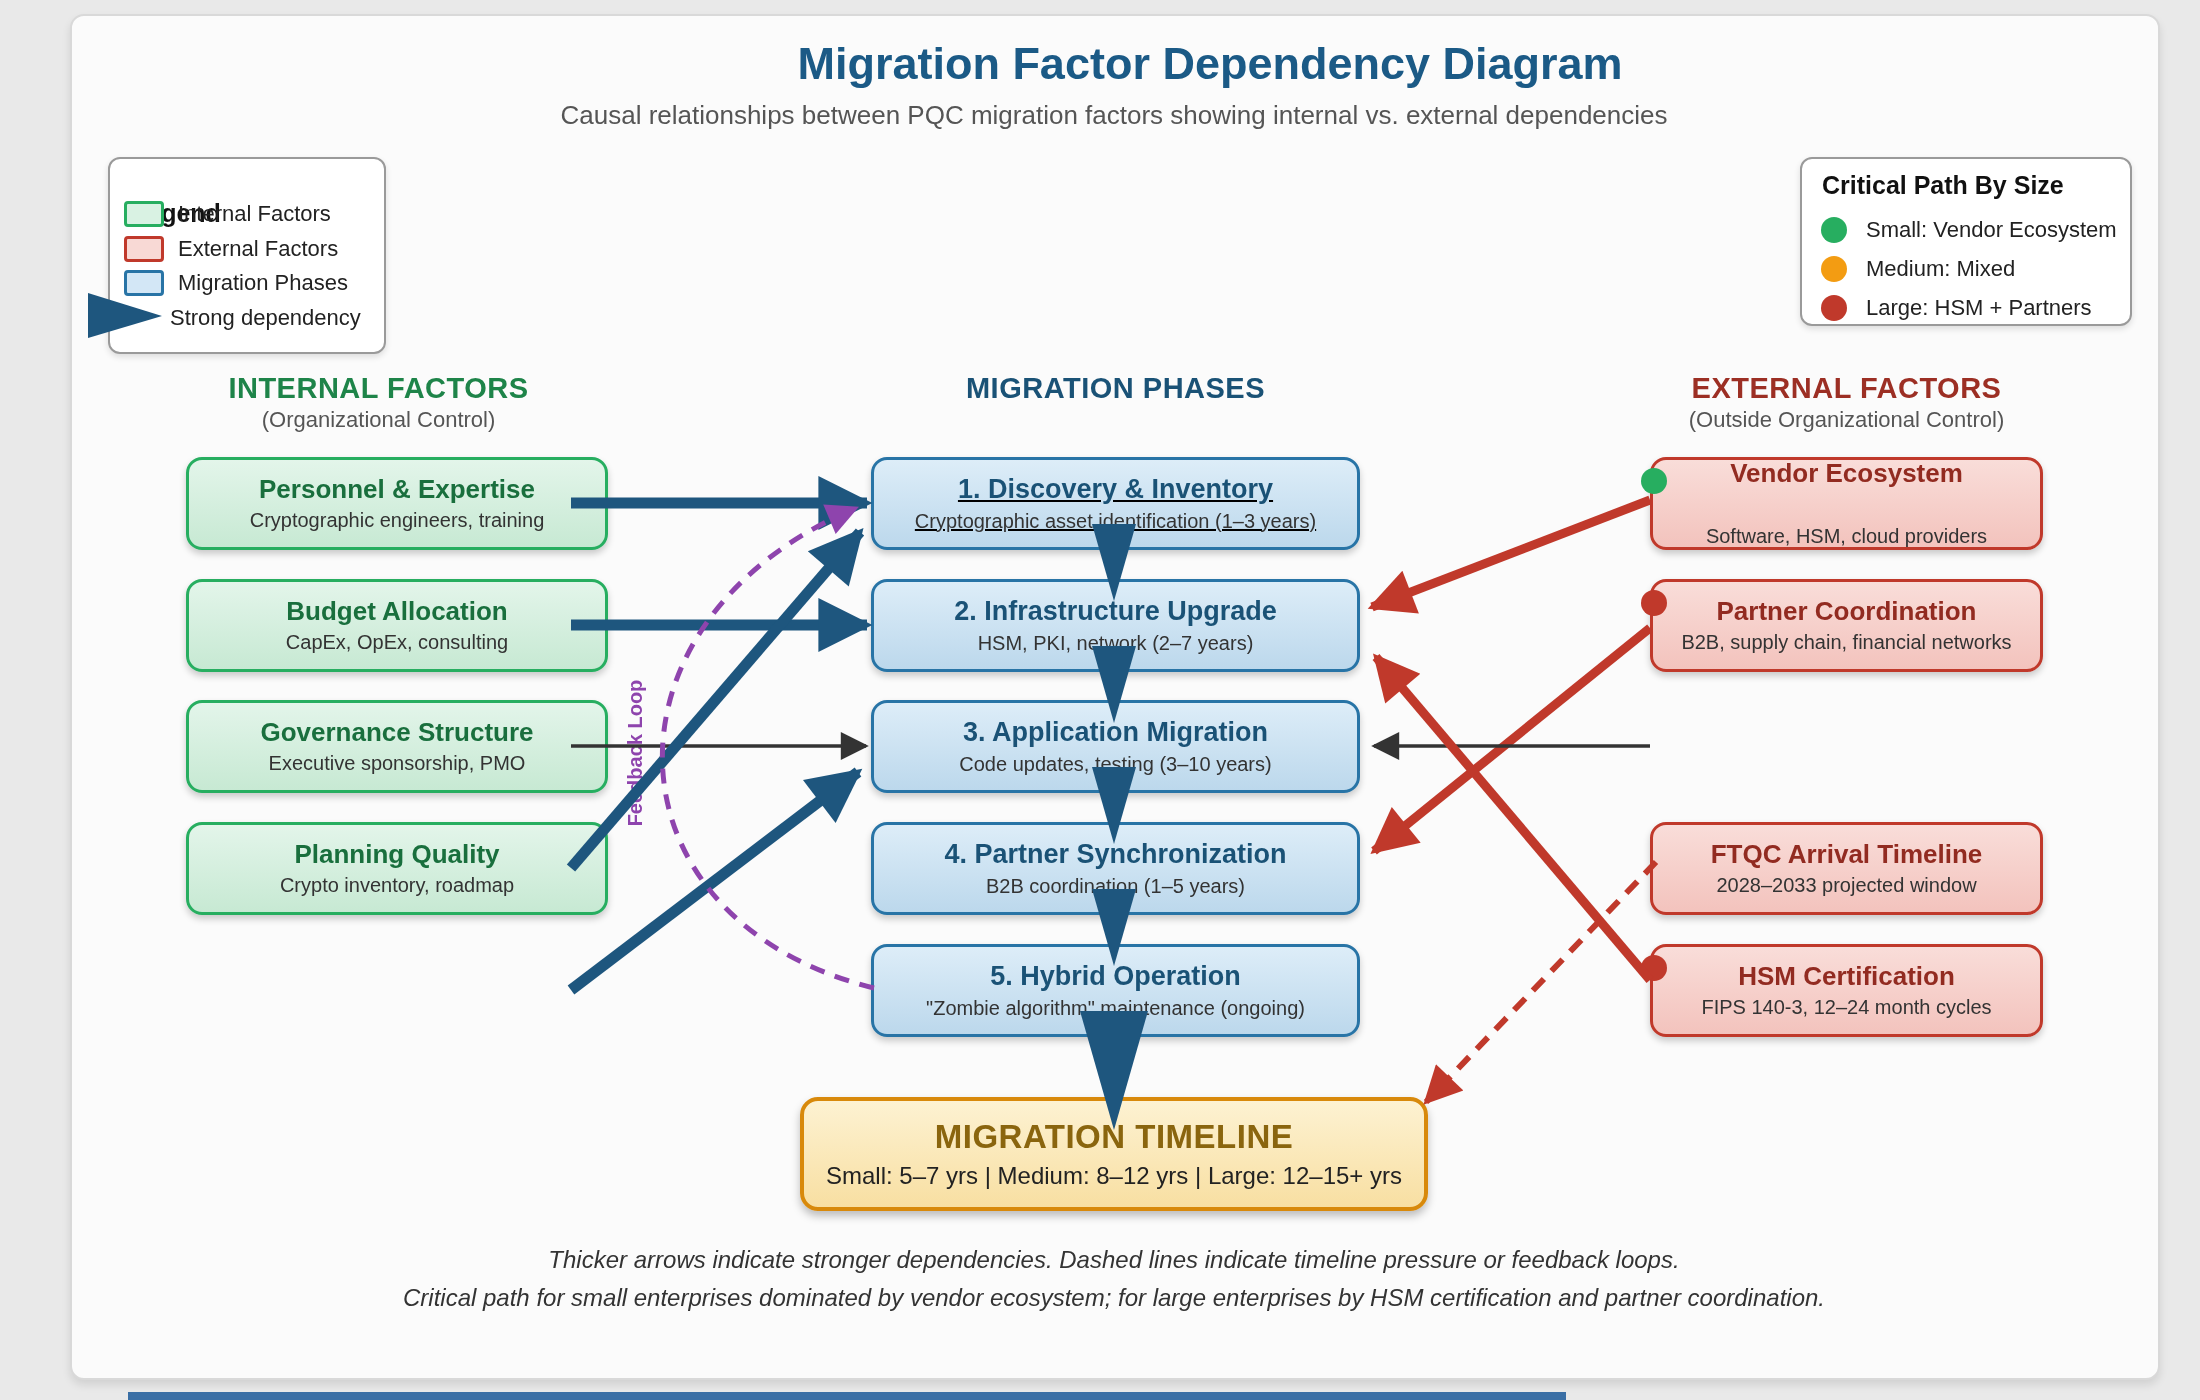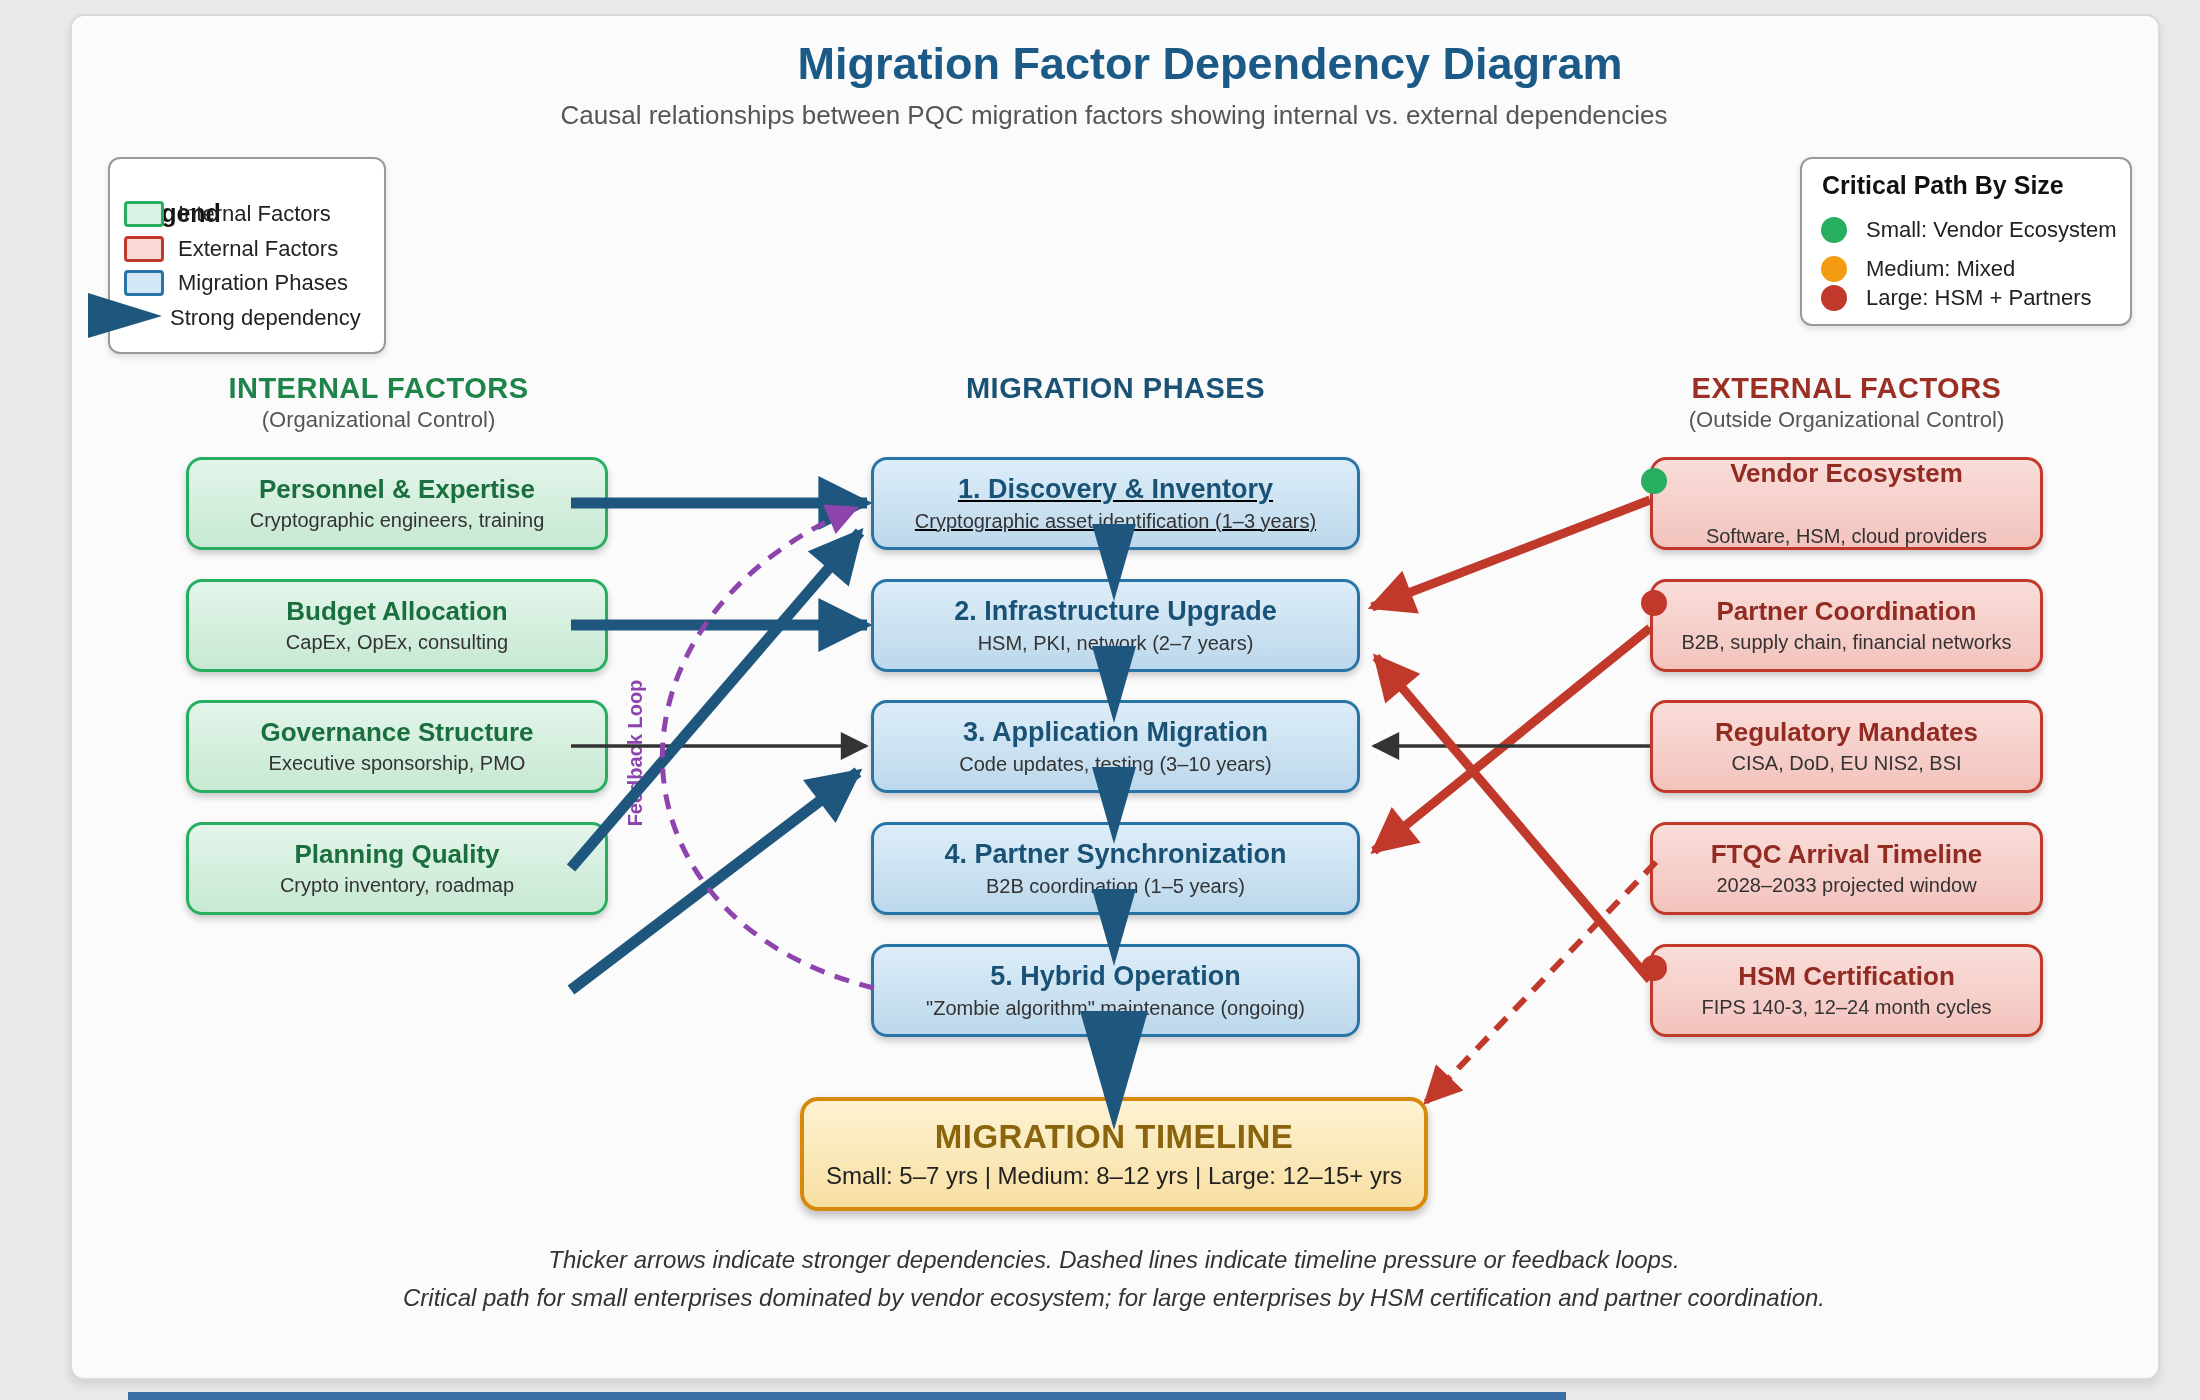--- a/index.html
+++ b/index.html
@@ -105,21 +105,21 @@
   <div class="legendbox critical">
     <div class="critical-title">Critical Path By Size</div>
     <div class="critical-row" style="top:57px;">
       <span class="cdot" style="background:#27ae60"></span>
       <span class="critical-label">Small: Vendor Ecosystem</span>
     </div>
     <div class="critical-row" style="top:96px;">
       <span class="cdot" style="background:#f39c12"></span>
       <span class="critical-label">Medium: Mixed</span>
     </div>
-    <div class="critical-row" style="top:125px;text-align:center;">
+    <div class="critical-row" style="top:135px;text-align:center;">
       <span class="cdot" style="background:#c0392b"></span>
       <span class="critical-label">Large: HSM + Partners</span>
     </div>
   </div>
 
   <div class="col-header" style="left:186px; top:372px; width:385px; color:#1e8449;">INTERNAL FACTORS</div>
   <div class="col-sub" style="left:186px; top:407px; width:385px;">(Organizational Control)</div>
   <div class="col-header" style="left:871px; top:372px; width:489px; color:#1a5276;">MIGRATION PHASES</div>
   <div class="col-header" style="left:1650px; top:372px; width:393px; color:#9c2f24;">EXTERNAL FACTORS</div>
   <div class="col-sub" style="left:1650px; top:407px; width:393px;">(Outside Organizational Control)</div>
@@ -165,24 +165,20 @@
   <div class="box external" style="top:457px;justify-content:space-between;">
     <span class="dot" style="background:#27ae60"></span>
     <div class="t">Vendor Ecosystem</div>
     <div class="s">Software, HSM, cloud providers</div>
   </div>
   <div class="box external" style="top:579px;">
     <span class="dot" style="background:#c0392b"></span>
     <div class="t">Partner Coordination</div>
     <div class="s">B2B, supply chain, financial networks</div>
   </div>
-  <div class="box external" style="top:700px;">
-    <div class="t">Regulatory Mandates</div>
-    <div class="s">CISA, DoD, EU NIS2, BSI</div>
-  </div>
   <div class="box external" style="top:822px;">
     <div class="t">FTQC Arrival Timeline</div>
     <div class="s">2028–2033 projected window</div>
   </div>
   <div class="box external" style="top:944px;">
     <span class="dot" style="background:#c0392b"></span>
     <div class="t">HSM Certification</div>
     <div class="s">FIPS 140-3, 12–24 month cycles</div>
   </div>
 

